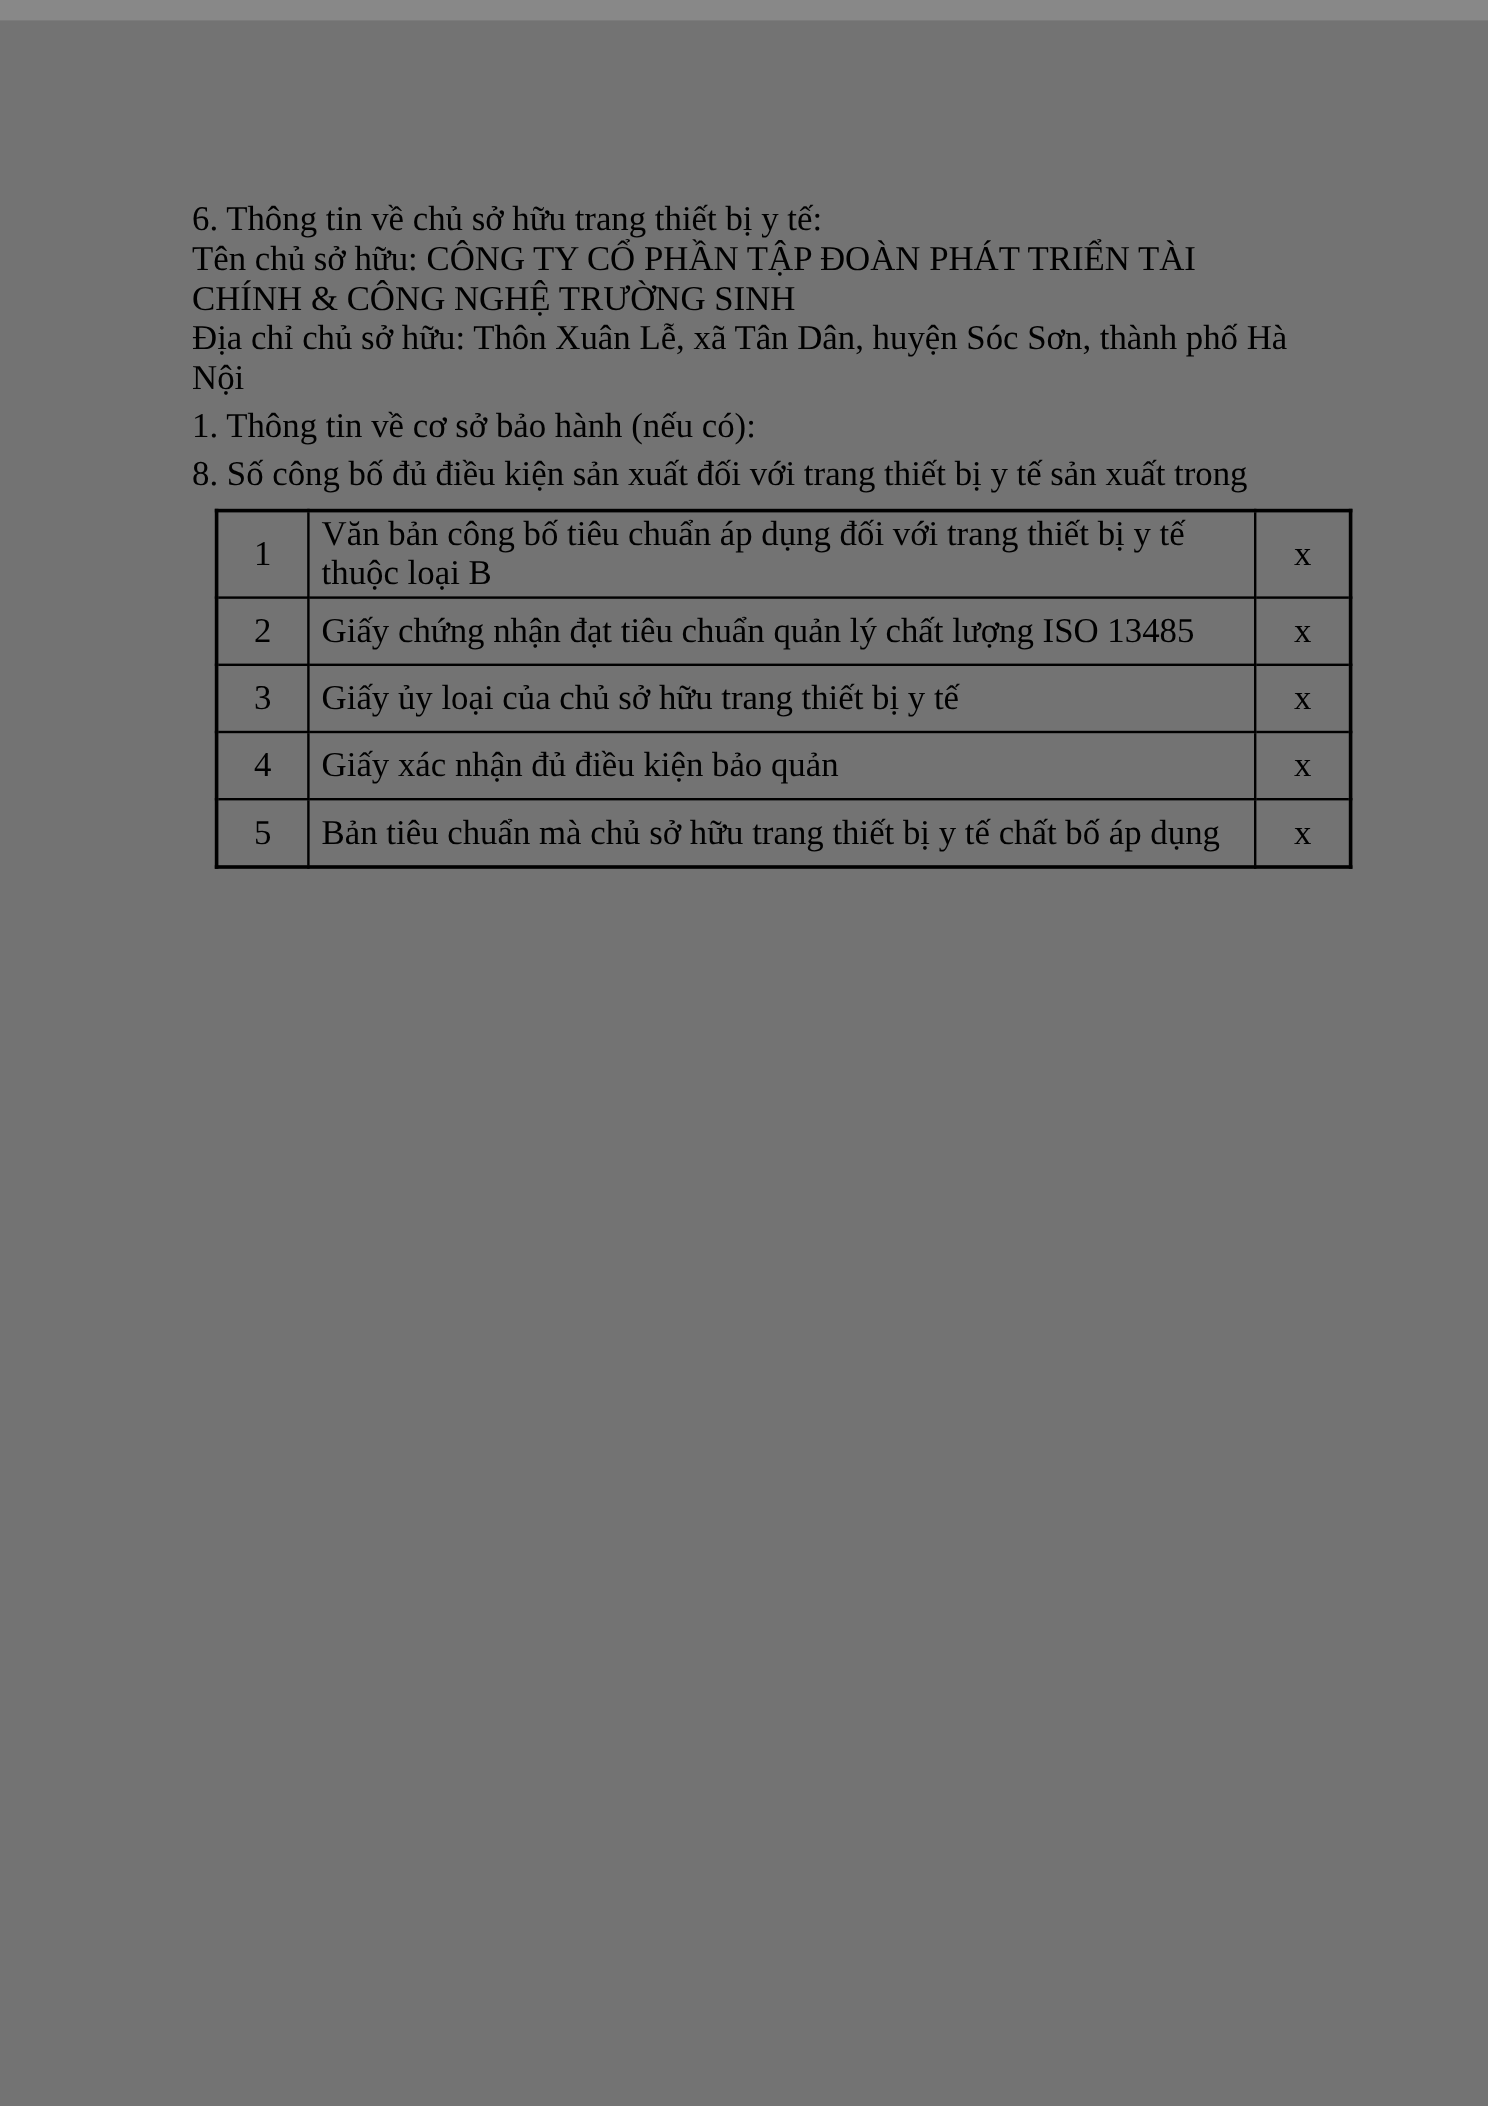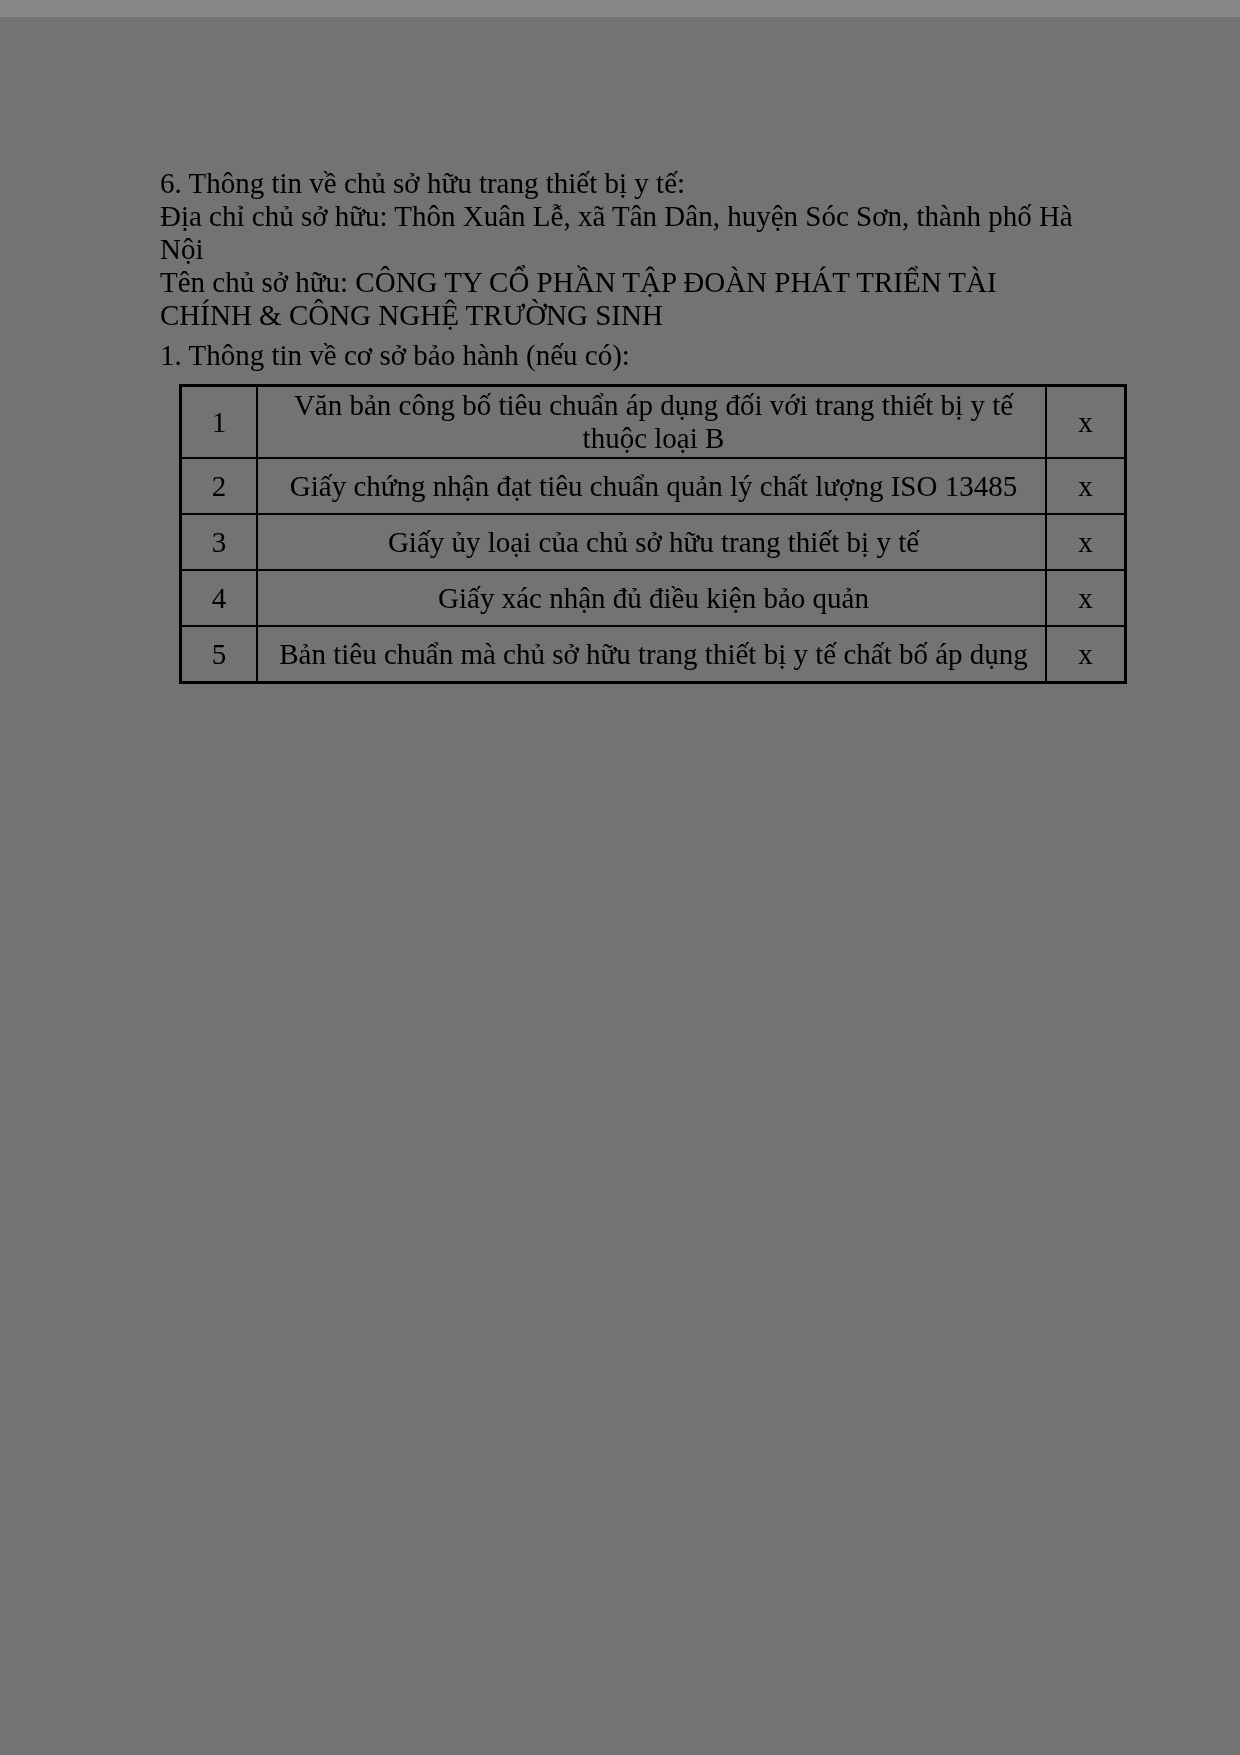--- a/index.html
+++ b/index.html
@@ -44,44 +44,45 @@
   }
   table.dossier td {
     border: 2px solid #000;
     font-size: 29px;
     line-height: 33px;
     vertical-align: middle;
     height: 50px;
     overflow: hidden;
   }
   td.col-no   { width: 74px;  text-align: center; padding: 0; }
-  td.col-desc { width: 771px; text-align: center;   padding: 2px 6px 2px 10px; }
+  td.col-desc { width: 771px; text-align: left;   padding: 2px 6px 2px 10px; }
   td.col-mark { width: 77px;  text-align: center; padding: 0; }
 </style>
 </head>
 <body>
 
 <div class="page" style="background: #737373; color: rgb(0, 0, 0); margin-top: 17px;">
   <div class="content">
     <div id="paragraphs">
         <div class="para item-6">
           <div class="line">6. Thông tin về chủ sở hữu trang thiết bị y tế:</div>
         </div>
+        <div class="para owner-name">
+          <div class="line">Tên chủ sở hữu: CÔNG TY CỔ PHẦN TẬP ĐOÀN PHÁT TRIỂN TÀI</div>
+          <div class="line">CHÍNH &amp; CÔNG NGHỆ TRƯỜNG SINH</div>
+        </div>
         <div class="para owner-address">
           <div class="line">Địa chỉ chủ sở hữu: Thôn Xuân Lễ, xã Tân Dân, huyện Sóc Sơn, thành phố Hà</div>
           <div class="line">Nội</div>
-        </div>
-        <div class="para owner-name">
-          <div class="line">Tên chủ sở hữu: CÔNG TY CỔ PHẦN TẬP ĐOÀN PHÁT TRIỂN TÀI</div>
-          <div class="line">CHÍNH &amp; CÔNG NGHỆ TRƯỜNG SINH</div>
         </div>
         <div class="para item-7">
           <div class="line">1. Thông tin về cơ sở bảo hành (nếu có):</div>
         </div>
         <div class="para item-8">
+          <div class="line">8. Số công bố đủ điều kiện sản xuất đối với trang thiết bị y tế sản xuất trong</div>
         </div>
       </div>
     <table class="dossier">
       <tbody id="dossier-body">
           <tr>
             <td class="col-no">1</td>
             <td class="col-desc">Văn bản công bố tiêu chuẩn áp dụng đối với trang thiết bị y tế thuộc loại B</td>
             <td class="col-mark">x</td>
           </tr>
           <tr>

